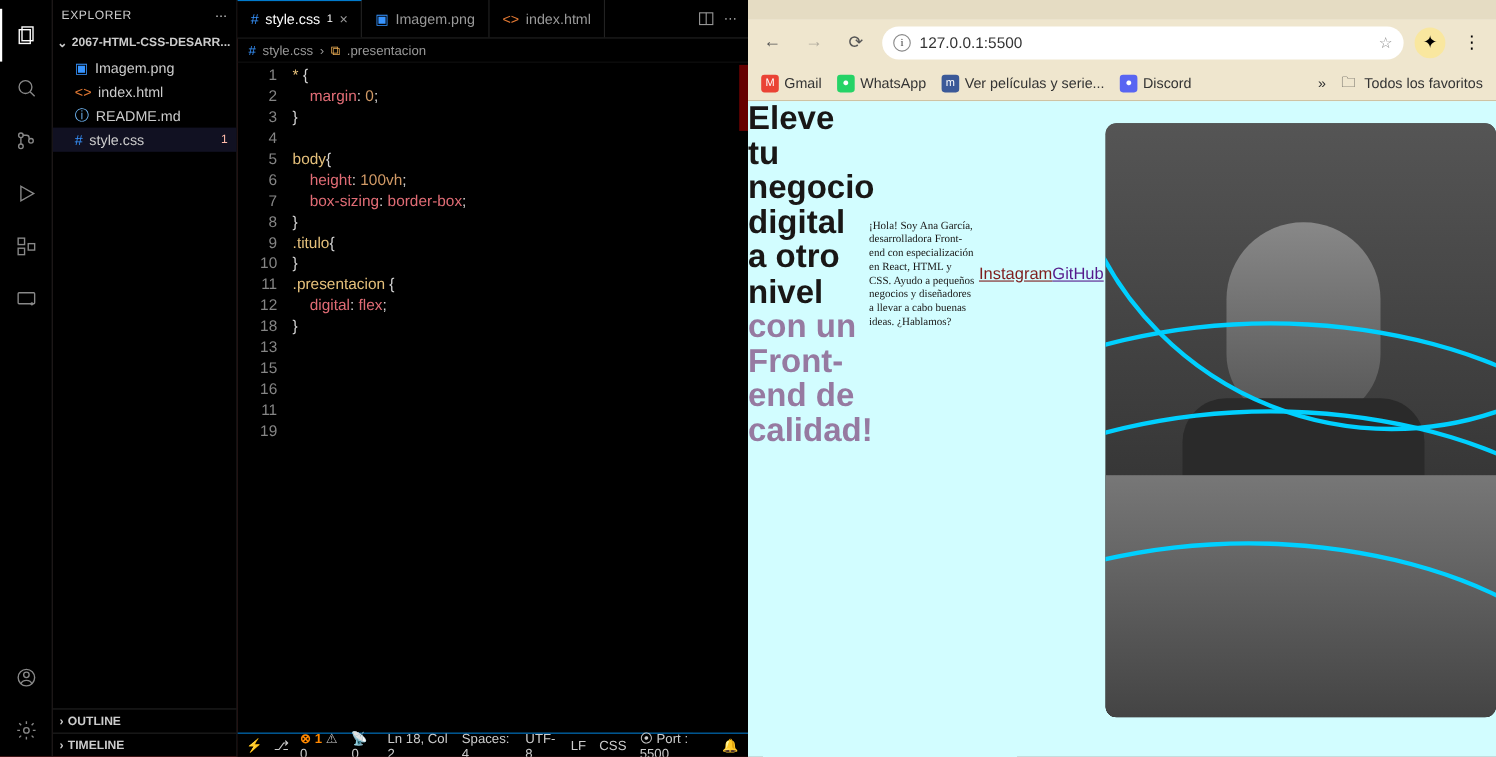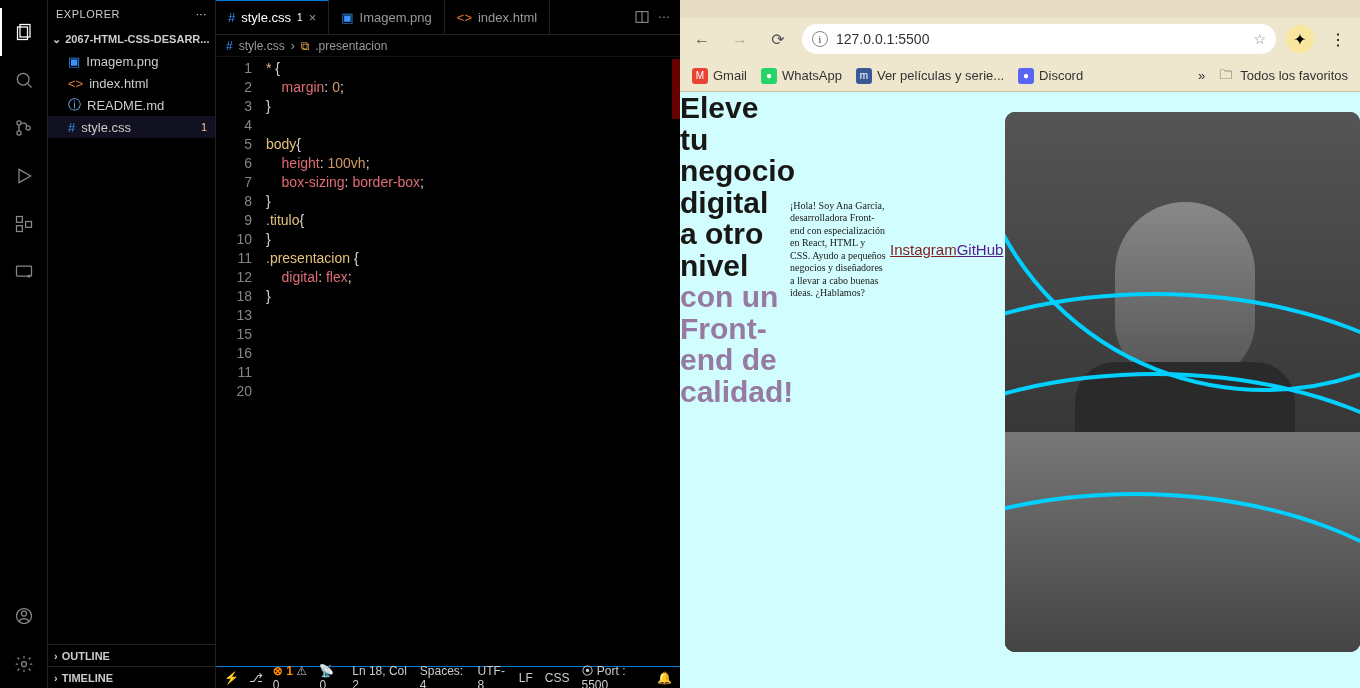--- a/index.html
+++ b/index.html
@@ -217,21 +217,21 @@
           <div class="ln">8</div>
           <div class="ln">9</div>
           <div class="ln">10</div>
           <div class="ln">11</div>
           <div class="ln">12</div>
           <div class="ln">18</div>
           <div class="ln">13</div>
           <div class="ln">15</div>
           <div class="ln">16</div>
           <div class="ln">11</div>
-          <div class="ln">20</div>
+          <div class="ln">19</div>
         </div>
       <div class="lines" id="code-lines">
         <div class="line"><span class="tok-sel">*</span> {</div>
           <div class="line">    <span class="tok-prop2">margin</span>: <span class="tok-num">0</span>;</div>
           <div class="line">}</div>
           <div class="line"></div>
           <div class="line"><span class="tok-sel">body</span>{</div>
           <div class="line">    <span class="tok-prop2">height</span>: <span class="tok-num">100vh</span>;</div>
           <div class="line">    <span class="tok-prop2">box-sizing</span>: <span class="tok-key">border-box</span>;</div>
           <div class="line">}</div>

